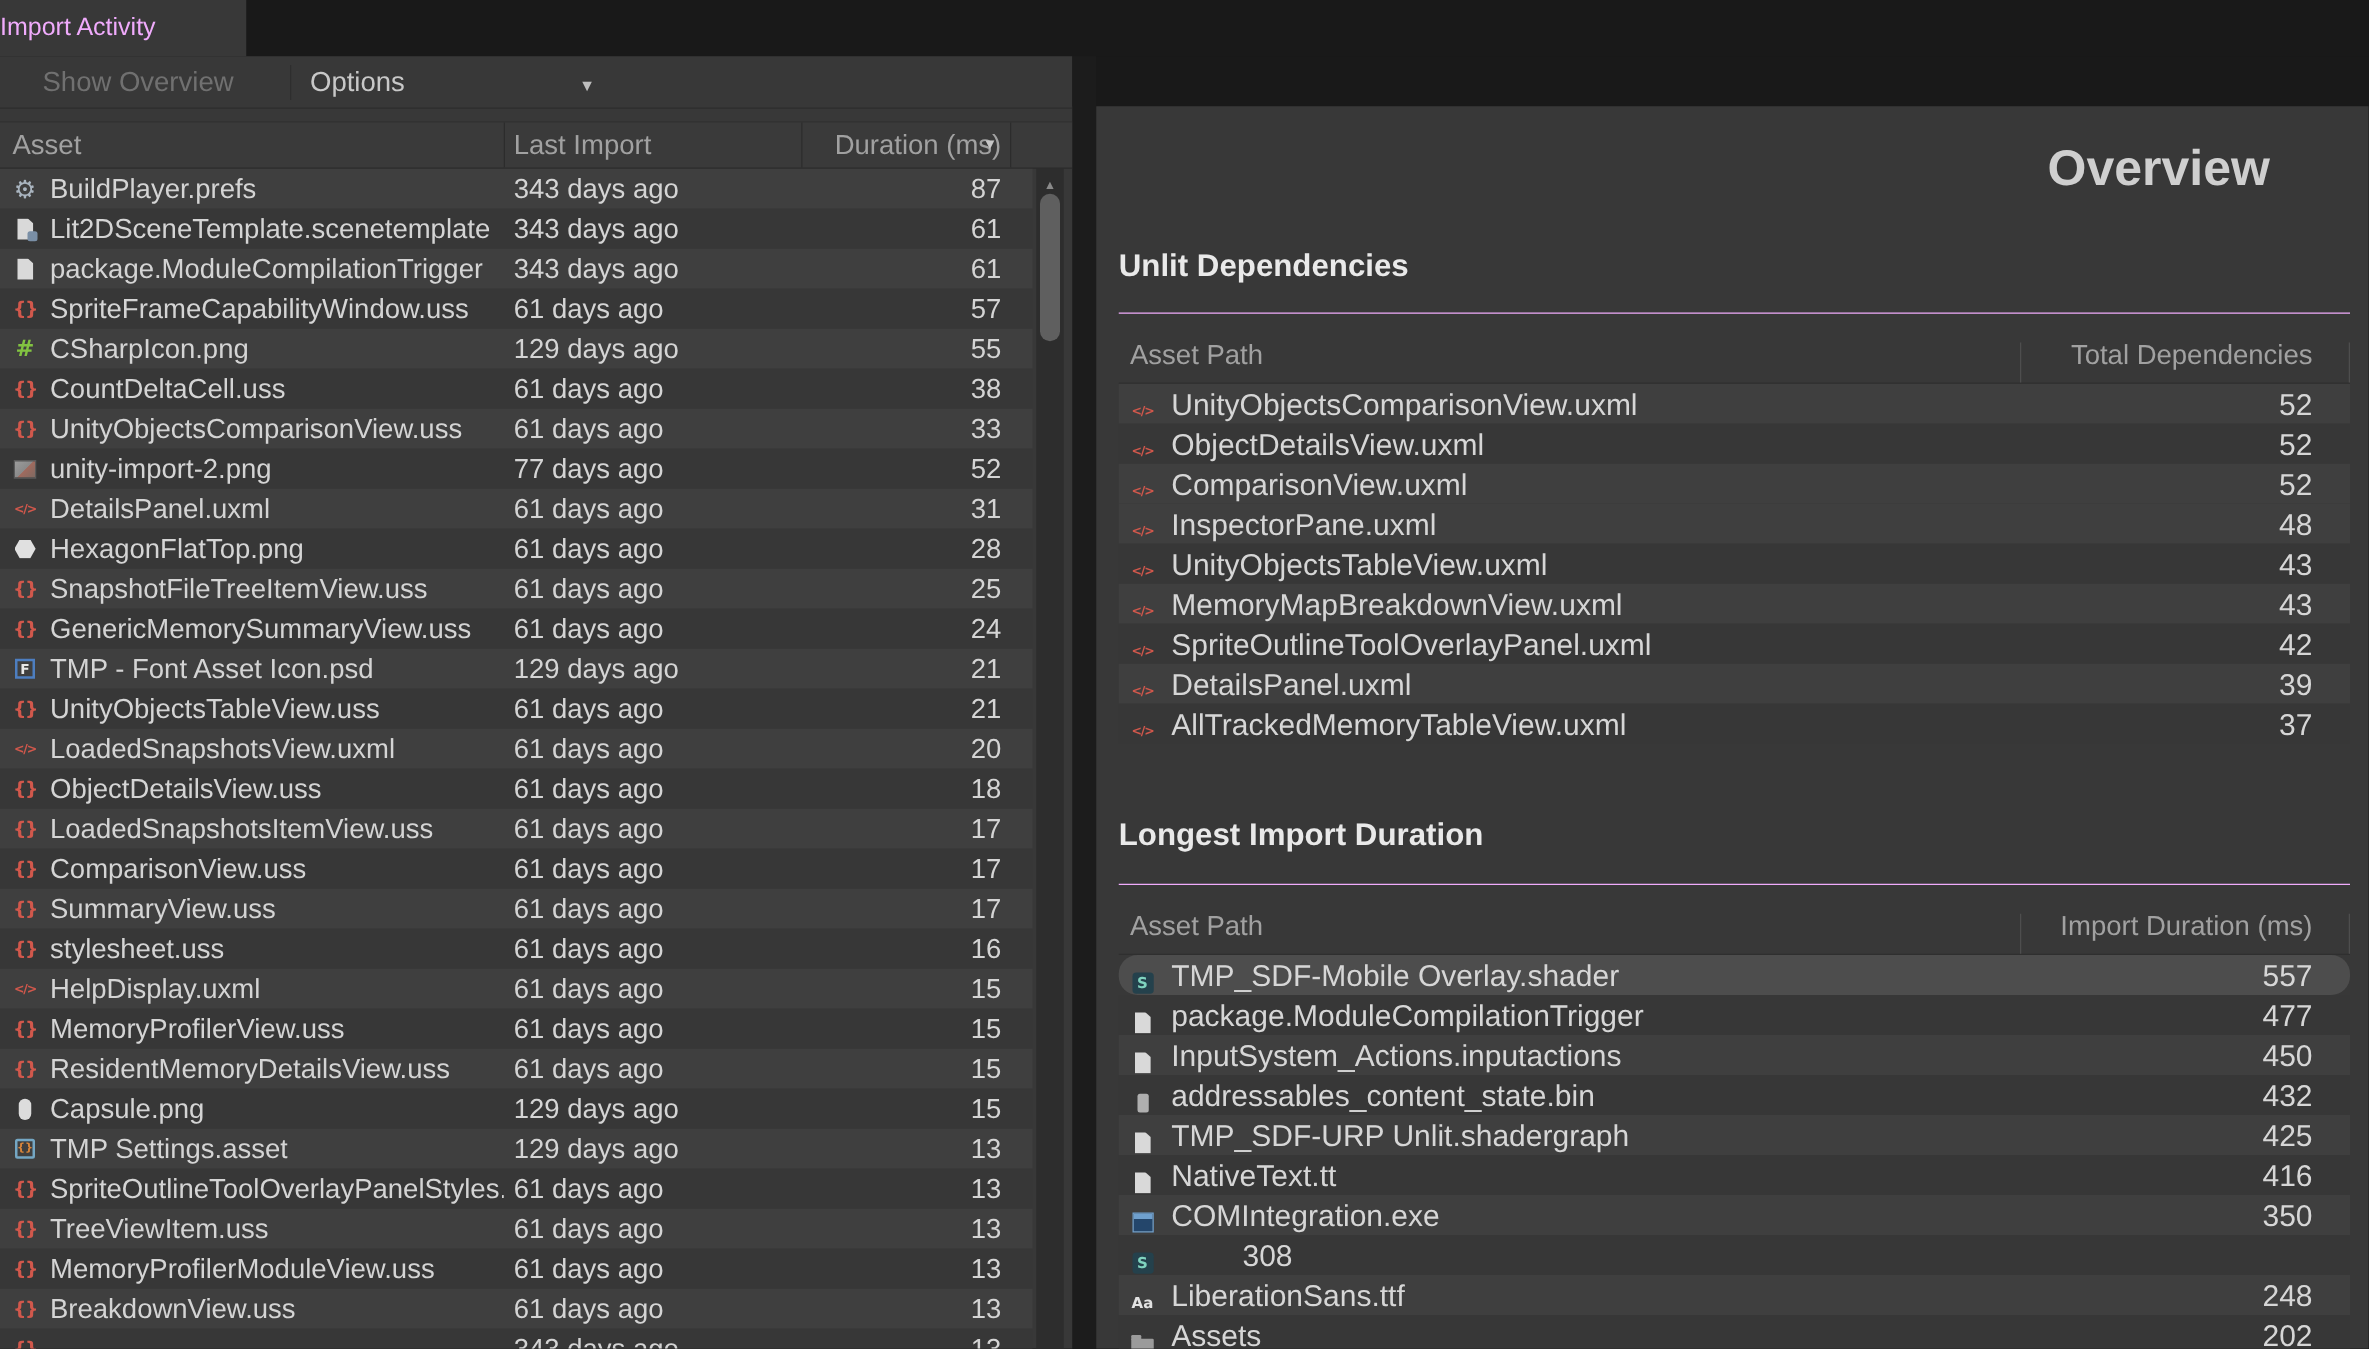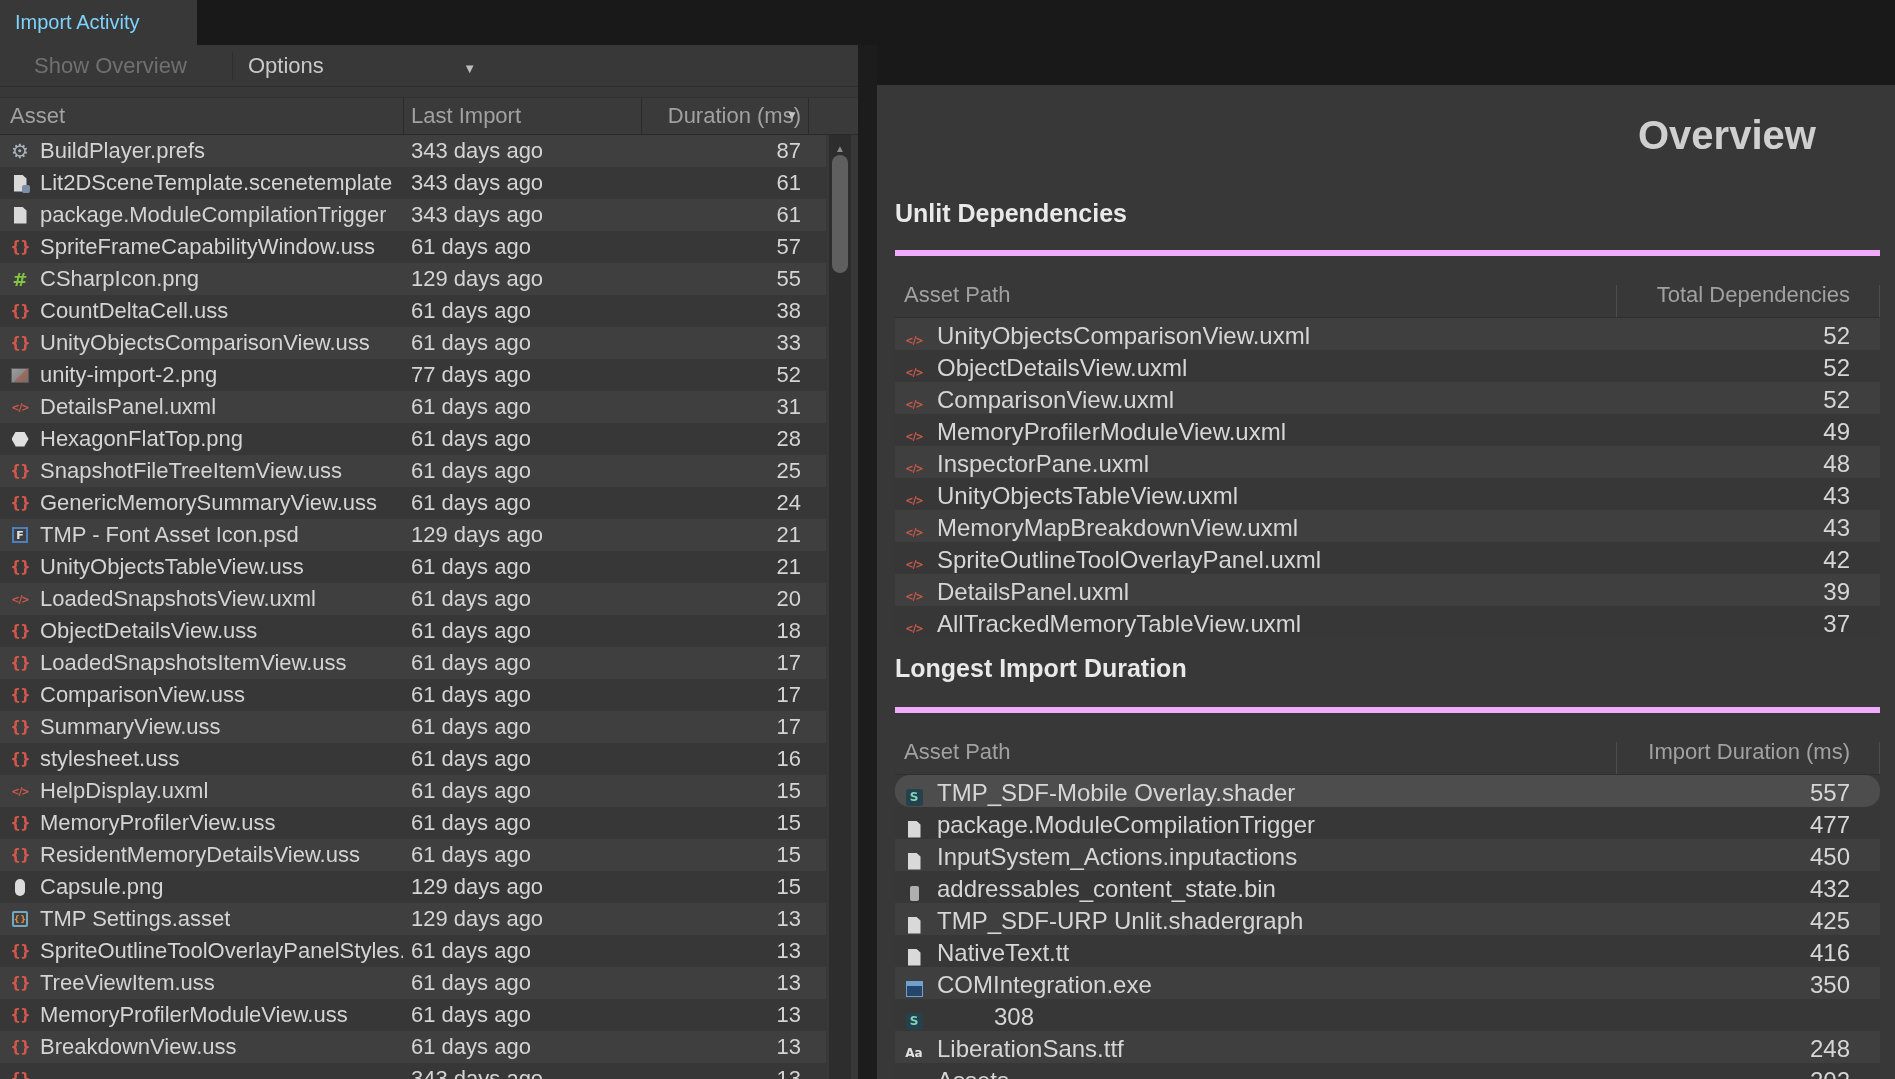--- a/index.html
+++ b/index.html
@@ -7,21 +7,21 @@
   body {
     position:relative;
     background: var(--chrome-bg, #191919);
     font-family: "Liberation Sans", "DejaVu Sans", sans-serif;
     color: var(--text-primary, #D4D4D4);
   }
 
   
   .topbar { position:absolute; left:0; top:0; width:1895px; height:45px; background:var(--chrome-bg,#191919); }
   .tab { position:absolute; left:0; top:0; width:197px; height:45px; background:var(--window-bg,#383838);
-         color:#7dd3fc; font-size:20px; display:flex; align-items:center; padding-left:15px; }
+         color:#f0abfc; font-size:20px; display:flex; align-items:center; }
 
   
   .left-panel { position:absolute; left:0; top:45px; width:858px; height:1034px; background:var(--window-bg,#383838); overflow:hidden; }
   .toolbar { position:absolute; left:0; top:0; width:858px; height:42px; border-bottom:1px solid #2D2D2D; }
   .btn-disabled { position:absolute; left:34px; top:0; height:42px; display:flex; align-items:center;
                   font-size:22px; color:var(--text-disabled,#707070); }
   .tb-sep { position:absolute; left:232px; top:7px; width:1px; height:28px; background:#2E2E2E; }
   .dropdown { position:absolute; left:248px; top:0; height:42px; width:228px; display:flex;
               align-items:center; justify-content:space-between; font-size:22px; color:#C8C8C8; cursor:default; }
   .caret::before { content:"▼"; font-size:13px; color:#BEBEBE; }
@@ -55,22 +55,22 @@
   .right-black { position:absolute; left:858px; top:45px; width:1037px; height:40px; background:var(--chrome-bg,#191919); }
 
   
   .right-panel { position:absolute; left:877px; top:85px; width:1018px; height:994px; background:var(--window-bg,#383838); overflow:hidden; }
   .ov-title { position:absolute; left:761px; top:28px; font-size:40px; font-weight:700; color:#CFCFCF; }
   .section-h { position:absolute; font-size:25px; font-weight:700; color:var(--heading-text,#E9E9E9); }
   .s1 { left:18px; top:114px; } .s2 { left:18px; top:569px; }
 
   .rtable { position:absolute; left:18px; width:985px; }
   .t1 { top:165px; } .t2 { top:622px; }
-  .rheader { position:relative; height:68px; font-size:22px; color:var(--text-header,#A1A1A1);
-             border-top:6px solid #f0abfc; border-bottom:1px solid #2F2F2F; }
+  .rheader { position:relative; height:57px; font-size:22px; color:var(--text-header,#A1A1A1);
+             border-top:1px solid #f0abfc; border-bottom:1px solid #2F2F2F; }
   .rh-left  { position:absolute; left:9px; bottom:9px; white-space:nowrap; }
   .rh-right { position:absolute; right:30px; bottom:9px; white-space:nowrap; }
   .rsep { position:absolute; width:1px; height:32px; bottom:0; background:#4E4E4E; }
   .rsep.a { left:721px; } .rsep.b { left:984px; }
 
   .rrow { display:flex; height:32px; align-items:flex-end; font-size:24px; color:#D6D6D6; }
   .rrow.light { background:var(--row-light,#3F3F3F); }
   .rrow.dark  { background:var(--row-dark,#373737); }
   .rrow.highlight { background:var(--row-highlight,#4D4D4D);border-radius:15px; }
   .rrow .icon { margin-left:9px; }
@@ -414,25 +414,20 @@
           <div class="rrow dark">
             <span class="icon ic-uxml-icon"></span>
             <span class="lbl">ObjectDetailsView.uxml</span>
             <span class="val">52</span>
           </div>
           <div class="rrow light">
             <span class="icon ic-uxml-icon"></span>
             <span class="lbl">ComparisonView.uxml</span>
             <span class="val">52</span>
           </div>
-          <div class="rrow dark">
-            <span class="icon ic-uxml-icon"></span>
-            <span class="lbl">MemoryProfilerModuleView.uxml</span>
-            <span class="val">49</span>
-          </div>
           <div class="rrow light">
             <span class="icon ic-uxml-icon"></span>
             <span class="lbl">InspectorPane.uxml</span>
             <span class="val">48</span>
           </div>
           <div class="rrow dark">
             <span class="icon ic-uxml-icon"></span>
             <span class="lbl">UnityObjectsTableView.uxml</span>
             <span class="val">43</span>
           </div>

